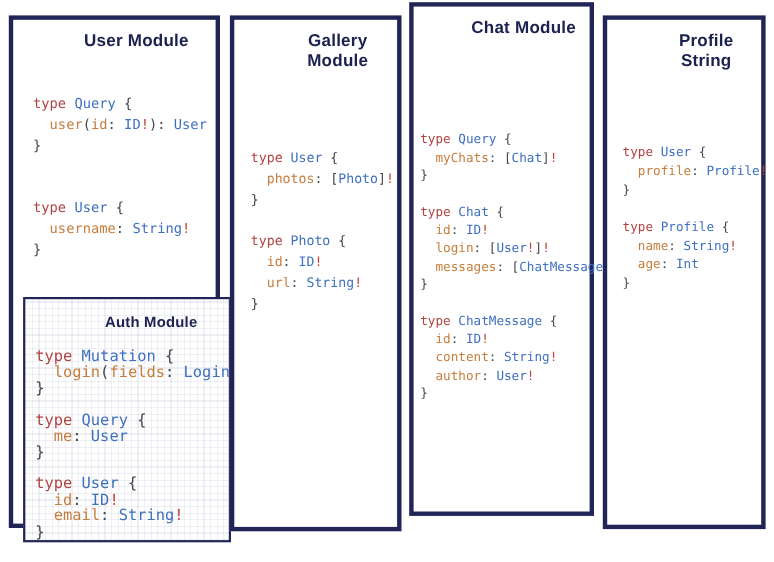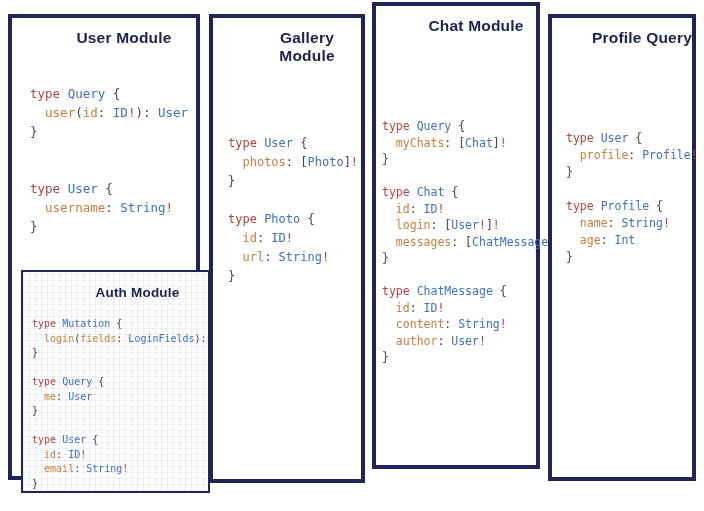--- a/index.html
+++ b/index.html
@@ -42,21 +42,21 @@
   
   #auth-box{
     position:absolute;left:9px;top:252px;width:189px;height:223px;
     box-sizing:border-box;border:2px solid var(--border);background:#ffffff;
     background-image:
       repeating-linear-gradient(0deg,  rgba(195,200,216,.28) 0 1px, transparent 1px 6px),
       repeating-linear-gradient(90deg, rgba(195,200,216,.28) 0 1px, transparent 1px 6px);
     overflow:hidden;
   }
   #auth-box .panel-title{padding-top:13px;font-size:13.5px;margin-left:44px;}
-  #code-auth{left:9px;top:45px;font-size:10px;line-height:14.5px;}
+  #code-auth{left:9px;top:45px;font-size:14px;line-height:14.5px;}
 </style>
 </head>
 <body>
 
 <div id="stage">
 
   <div class="panel" id="panel-user">
     <h2 class="panel-title">User Module</h2>
     <div class="code" id="code-user">
         <div class="code-line"><span class="tok-kw">type</span><span class="tok-pl"> </span><span class="tok-ty">Query</span><span class="tok-pl"> {</span></div>
@@ -116,21 +116,21 @@
         <div class="code-line">&nbsp;</div>
         <div class="code-line"><span class="tok-kw">type</span><span class="tok-pl"> </span><span class="tok-ty">ChatMessage</span><span class="tok-pl"> {</span></div>
         <div class="code-line"><span class="tok-pl">  </span><span class="tok-fd">id</span><span class="tok-pl">: </span><span class="tok-ty">ID</span><span class="tok-bg">!</span></div>
         <div class="code-line"><span class="tok-pl">  </span><span class="tok-fd">content</span><span class="tok-pl">: </span><span class="tok-ty">String</span><span class="tok-bg">!</span></div>
         <div class="code-line"><span class="tok-pl">  </span><span class="tok-fd">author</span><span class="tok-pl">: </span><span class="tok-ty">User</span><span class="tok-bg">!</span></div>
         <div class="code-line"><span class="tok-pl">}</span></div>
       </div>
   </div>
 
   <div class="panel" id="panel-profile">
-    <h2 class="panel-title">Profile Query</h2>
+    <h2 class="panel-title">Profile String</h2>
     <div class="code" id="code-profile">
         <div class="code-line"><span class="tok-kw">type</span><span class="tok-pl"> </span><span class="tok-ty">User</span><span class="tok-pl"> {</span></div>
         <div class="code-line"><span class="tok-pl">  </span><span class="tok-fd">profile</span><span class="tok-pl">: </span><span class="tok-ty">Profile</span><span class="tok-bg">!</span></div>
         <div class="code-line"><span class="tok-pl">}</span></div>
         <div class="code-line">&nbsp;</div>
         <div class="code-line"><span class="tok-kw">type</span><span class="tok-pl"> </span><span class="tok-ty">Profile</span><span class="tok-pl"> {</span></div>
         <div class="code-line"><span class="tok-pl">  </span><span class="tok-fd">name</span><span class="tok-pl">: </span><span class="tok-ty">String</span><span class="tok-bg">!</span></div>
         <div class="code-line"><span class="tok-pl">  </span><span class="tok-fd">age</span><span class="tok-pl">: </span><span class="tok-ty">Int</span></div>
         <div class="code-line"><span class="tok-pl">}</span></div>
       </div>

